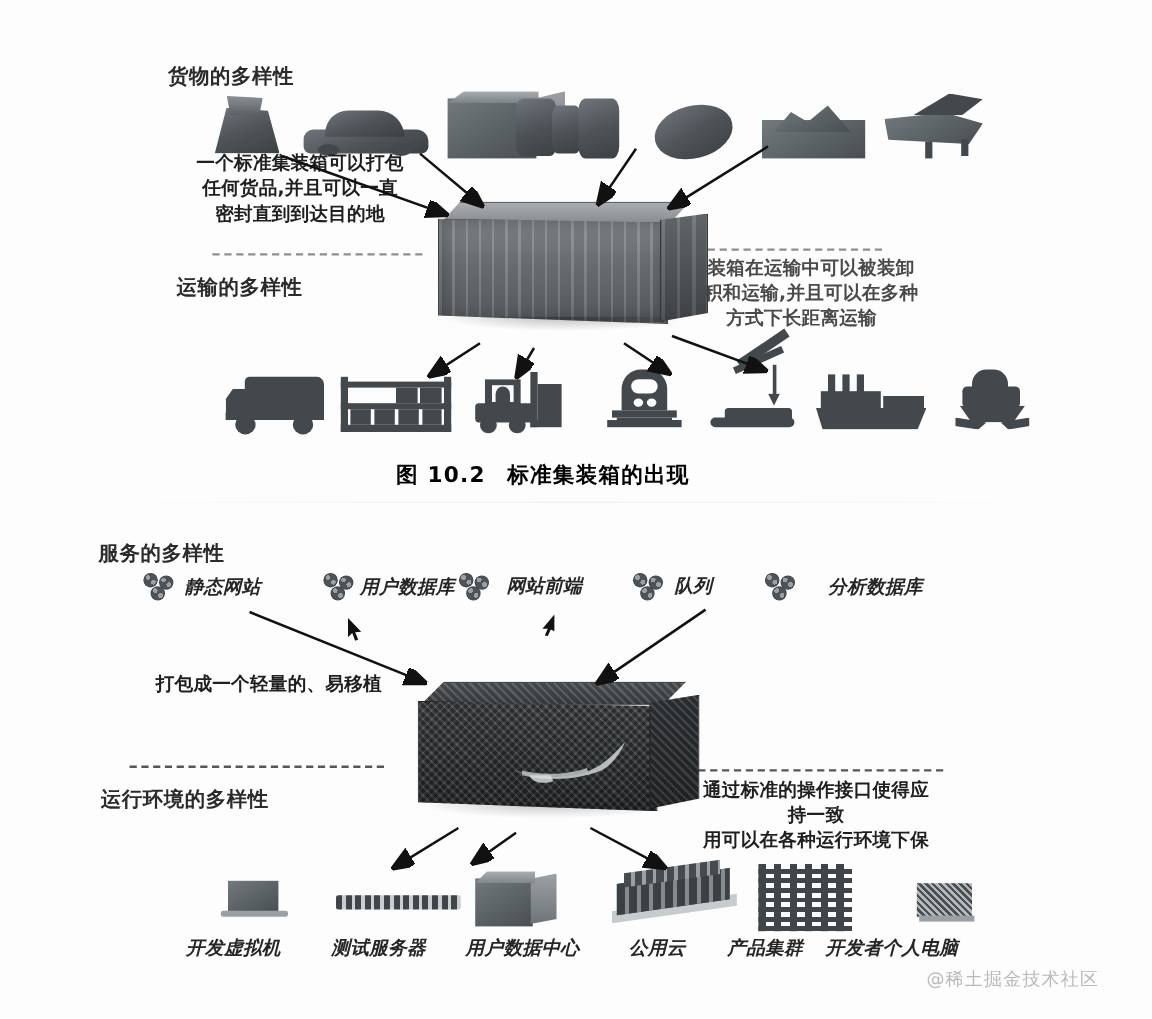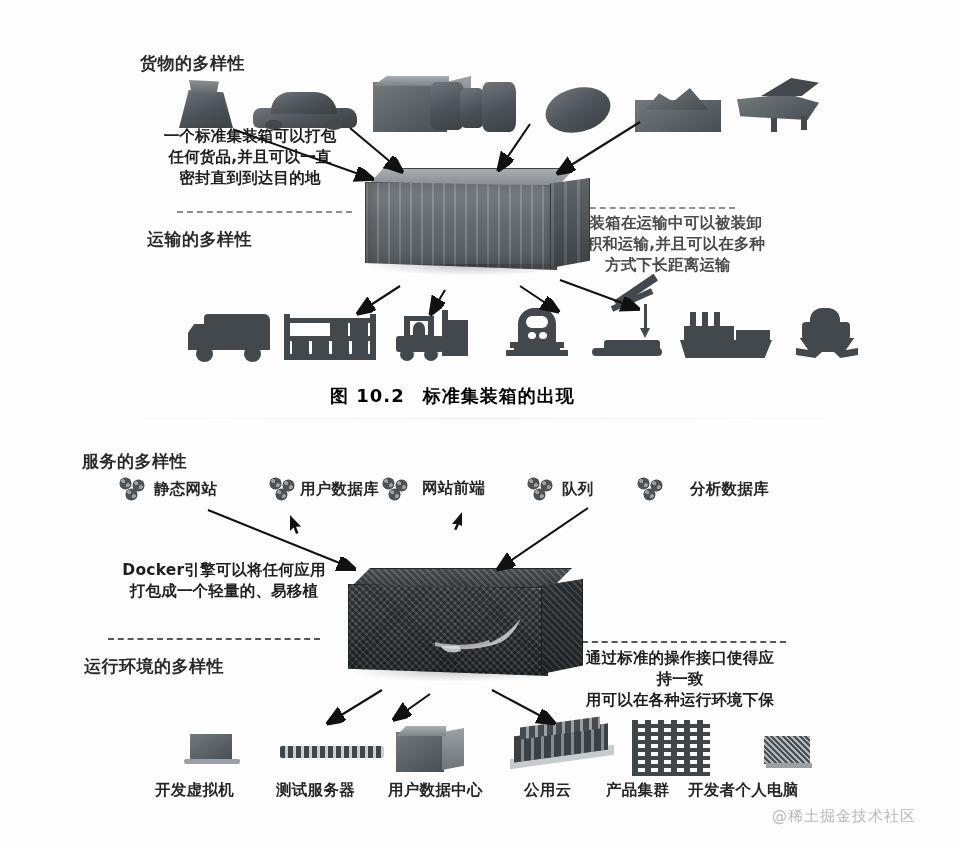--- a/index.html
+++ b/index.html
@@ -29,20 +29,21 @@
     color: #2b2b2b;
     letter-spacing: .5px;
     white-space: nowrap;
   }
   .label-sm {
     font-size: 15.5px;
     font-weight: 700;
     color: #262626;
     white-space: nowrap;
     letter-spacing: .3px;
+    font-style: italic;
   }
   .callout {
     font-size: 15.5px;
     font-weight: 700;
     color: #1f1f1f;
     line-height: 1.35;
     text-align: center;
     letter-spacing: .2px;
   }
   .callout.faint { color: #4a4a4a; }
@@ -360,21 +361,21 @@
             <i></i>
             <i></i>
             <i></i>
           </span>
       </div>
 
       <div class="abs" style="left:312px;top:0;display:flex;gap:8px;">
         <span class="label-sm">网站前端</span>
       </div>
 
-      <div class="abs" style="left:418px;top:0;display:flex;align-items:center;gap:8px;">
+      <div class="abs" style="left:418px;top:0;display:flex;align-items:flex-start;gap:8px;">
         <span class="svc-icon" style="position:relative;display:inline-block;">
             <i></i>
             <i></i>
             <i></i>
           </span>
         <span class="label-sm">队列</span>
       </div>
 
       <div class="abs" style="left:528px;top:0;display:flex;align-items:center;gap:26px;">
         <span class="svc-icon" style="position:relative;display:inline-block;">
@@ -391,21 +392,20 @@
         <path d="M1,0 L1,16 L4.5,12.5 L7,19 L9.5,18 L7,11.8 L12,11.5 z" fill="#111" stroke="none"></path>
       </svg>
     </div>
     <div class="abs" style="left:449px;top:90px;width:14px;height:20px;">
       <svg width="14" height="20" viewBox="0 0 14 20">
         <path d="M13,2 L3,14 L7.5,14 L5,19.5 L7.5,20 L10,14.6 L13,16 z" fill="#111" stroke="none"></path>
       </svg>
     </div>
 
     <div class="abs callout" style="left:112px;top:140px;width:224px;">
-      <div>Docker引擎可以将任何应用</div>
       <div>打包成一个轻量的、易移植</div>
     </div>
 
     <div class="abs dash" style="left:108px;top:218px;width:212px;"></div>
     <div class="abs dash" style="left:572px;top:221px;width:214px;"></div>
 
     <div class="abs label" style="left:84px;top:235px;">运行环境的多样性</div>
 
     <div class="abs callout" style="left:570px;top:228px;width:220px;">
       <div>通过标准的操作接口使得应</div>

